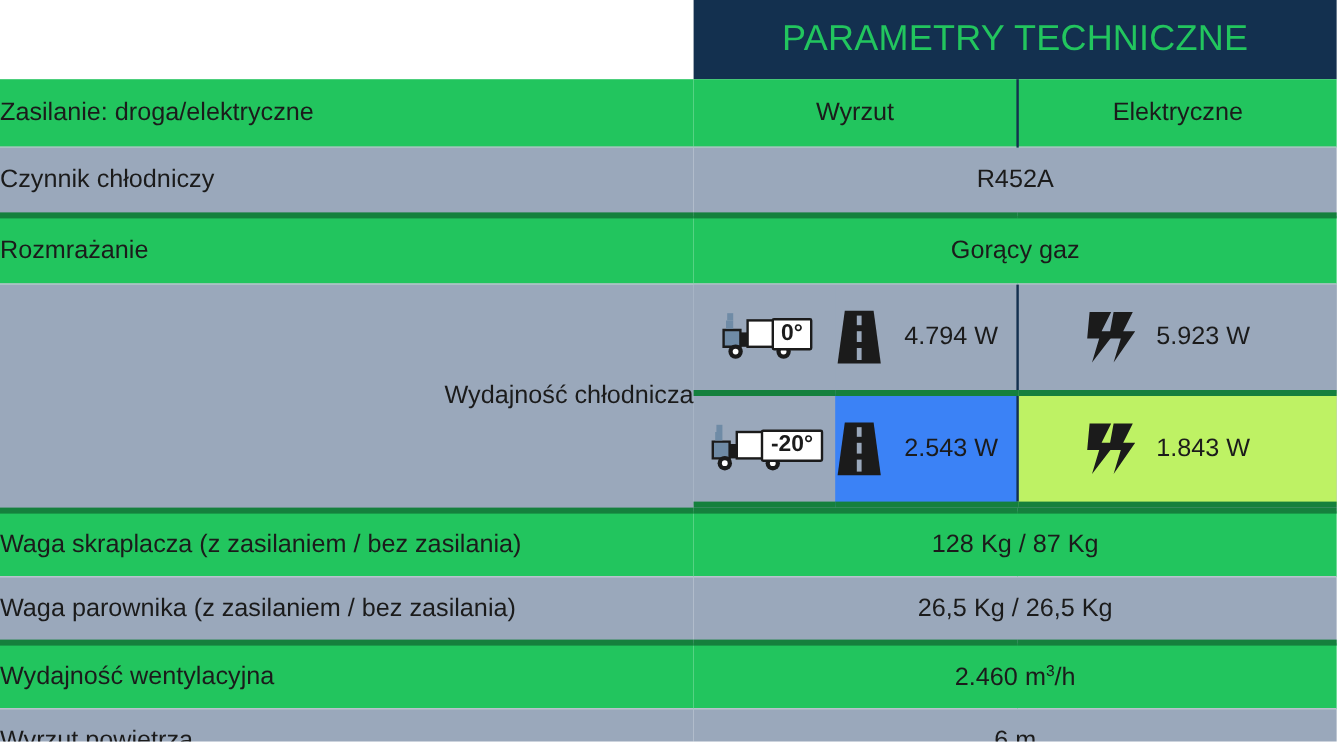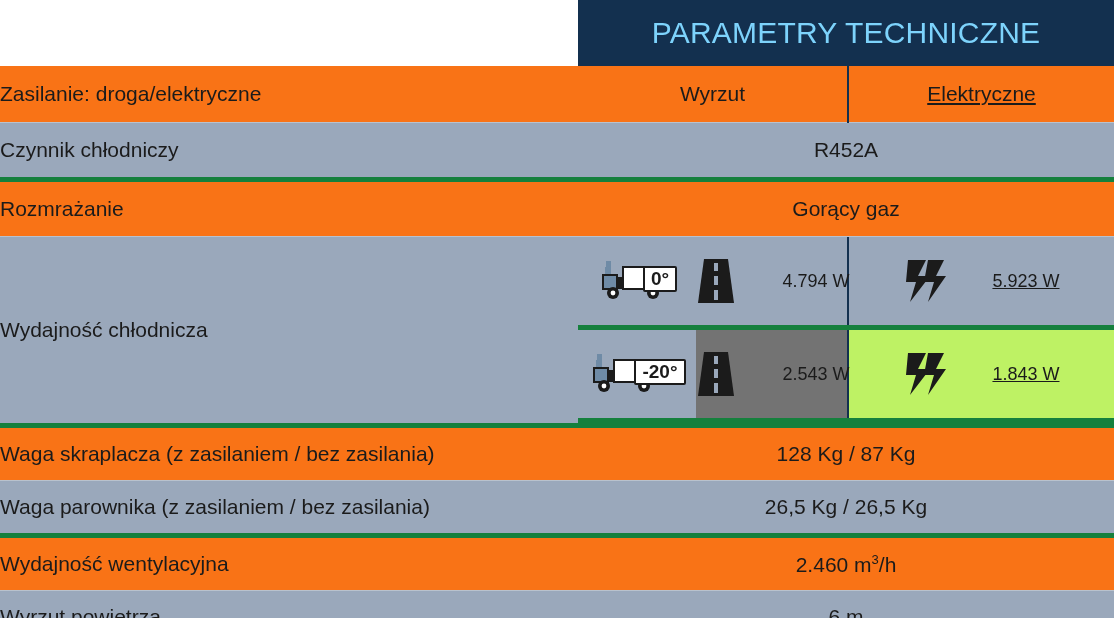--- a/index.html
+++ b/index.html
@@ -32,41 +32,41 @@
     color: #1b1b1b;
     padding-left: 14px;
     padding-right: 8px;
     text-align: left;
   }
   .value-cell {
     font-size: 21px;
     color: #1b1b1b;
     text-align: center;
   }
-  .row-white td { background: #f97316; }
+  .row-white td { background: #22c55e; }
   .row-gray td { background: #9aa8bb; }
   .row-white.rowline td { border-bottom: 1px solid #b9c2cd; }
   .row-gray.rowline td { border-bottom: 5px solid #15803d; }
 
   .hdr-blank { background: #ffffff; }
   .hdr-title {
     background: #13304f;
-    color: #7dd3fc;
+    color: #22c55e;
     font-size: 30px;
     text-align: center;
     letter-spacing: 0.2px;
     height: 66px;
   }
-  .divider-left { border-left: 2px solid #13304f; text-decoration: underline; }
+  .divider-left { border-left: 2px solid #13304f; }
 
   
   .cap-label {
     font-size: 21px;
     padding-left: 14px;
-    text-align: left;
+    text-align: right;
   }
   .cap-inner {
     width: 100%;
     border-collapse: collapse;
     table-layout: fixed;
   }
   .cap-inner td {
     height: 88px;
     vertical-align: middle;
   }
@@ -95,21 +95,21 @@
     margin-left: -30px;
     position: relative;
     z-index: 2;
   }
   .icon-val {
     display: flex;
     align-items: center;
     justify-content: center;
     gap: 16px;
   }
-  .icon-val .val { font-size: 18px; min-width: 96px; text-align: right; }
+  .icon-val .val { font-size: 21px; min-width: 96px; text-align: left; }
   .road-icon, .bolt-icon { flex: 0 0 auto; }
   .sup { font-size: 13px; vertical-align: super; }
 </style>
 </head>
 <body>
 
 <div class="sheet">
   <table class="spec">
     <colgroup>
       <col style="width:578px">
@@ -197,21 +197,21 @@
                   <rect x="9" y="6" width="5" height="6" fill="#6f8ba6"></rect>
                   <rect x="20" y="22" width="6" height="12" fill="#1b1b1b"></rect>
                   <circle cx="16" cy="38" r="6" fill="#1b1b1b"></circle>
                   <circle cx="16" cy="38" r="2.4" fill="#ffffff"></circle>
                   <circle cx="56" cy="38" r="6" fill="#1b1b1b"></circle>
                   <circle cx="56" cy="38" r="2.4" fill="#ffffff"></circle>
                 </svg>
                 <span class="temp-badge">-20°</span>
               </span>
             </td>
-            <td class="value-cell" style="background:#737373">
+            <td class="value-cell" style="background:#3b82f6">
               <div class="icon-val">
                 <svg class="road-icon" width="44" height="48" viewBox="0 0 44 48">
                   <path d="M10 2 L34 2 L40 46 L4 46 Z" fill="#1b1b1b"></path>
                   <rect x="20" y="6" width="4" height="8" fill="#9aa8bb"></rect>
                   <rect x="20" y="19" width="4" height="9" fill="#9aa8bb"></rect>
                   <rect x="20" y="33" width="4" height="10" fill="#9aa8bb"></rect>
                 </svg>
                 <span class="val">2.543 W</span>
               </div>
             </td>

